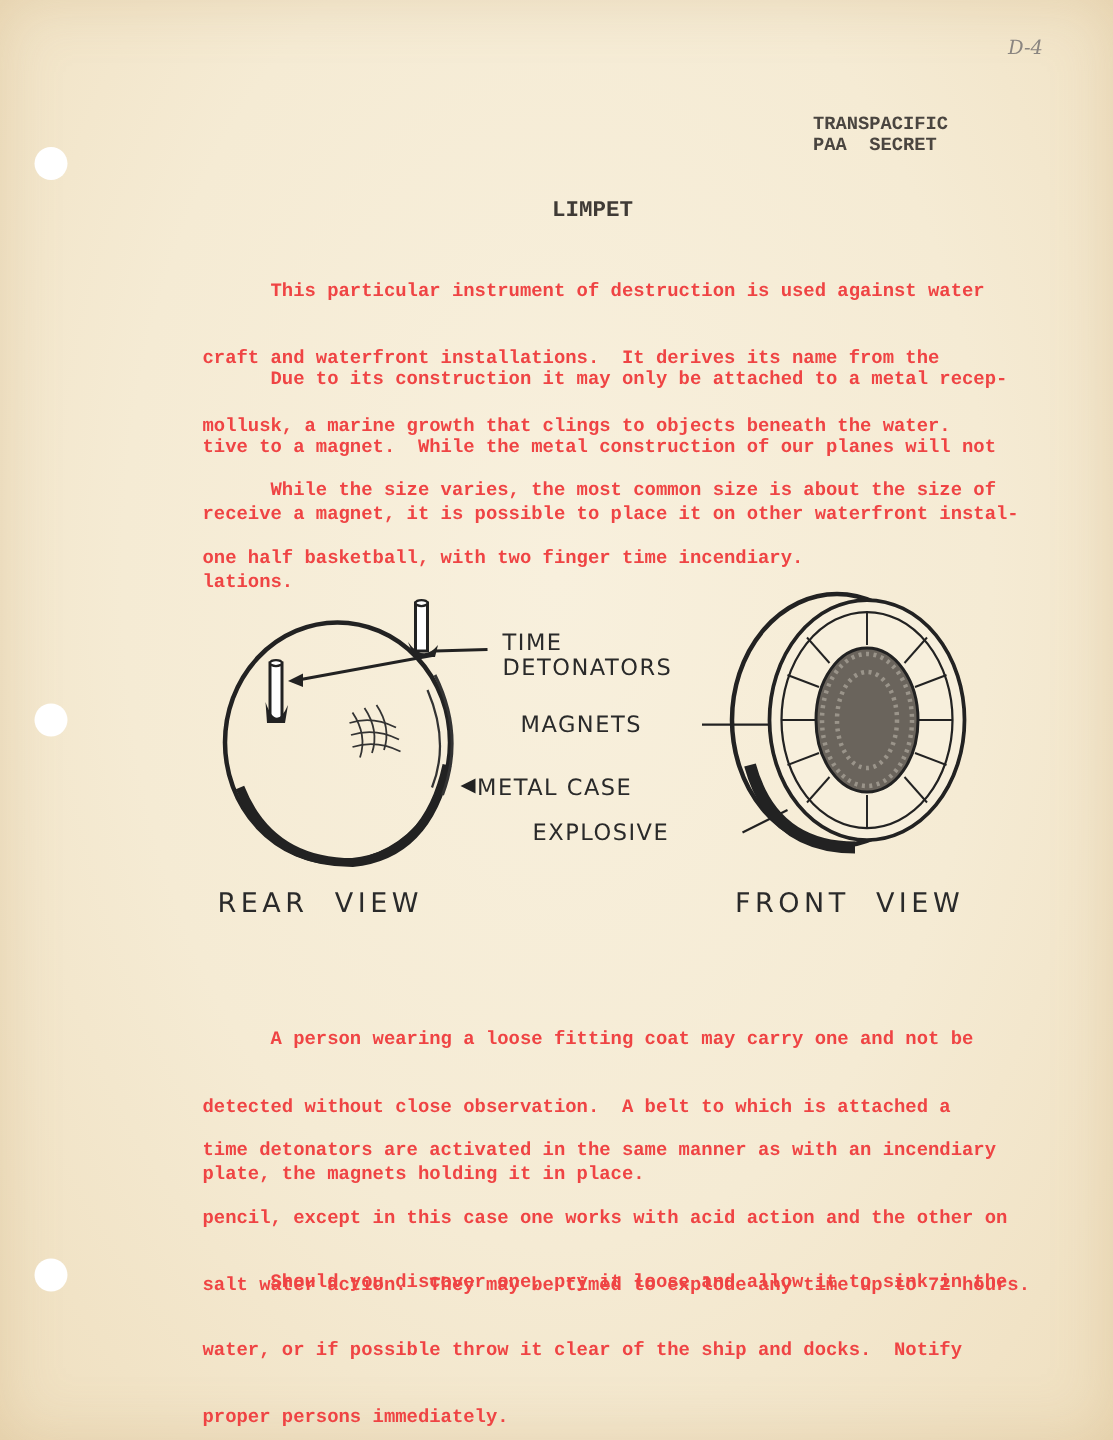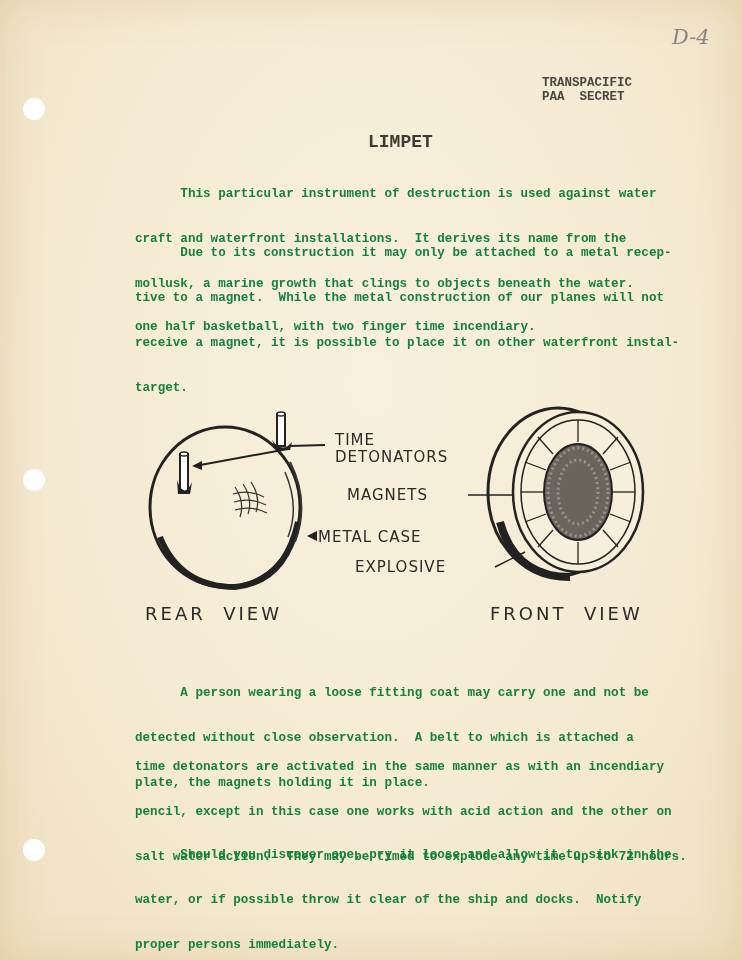--- a/index.html
+++ b/index.html
@@ -5,25 +5,25 @@
   html, body { margin:0; padding:0; }
   body {
     width:742px; height:960px; position:relative; overflow:hidden;
     background: radial-gradient(ellipse at 50% 40%, #f8f0dd 0%, #f5ebd4 55%, #efdfbf 100%);
     font-family: "Liberation Mono", "DejaVu Sans Mono", monospace;
     color:#3a3530;
   }
   .edge-shade { position:absolute; inset:0; pointer-events:none;
     box-shadow: inset 0 0 40px rgba(190,150,90,0.25); }
   .punch-hole { position:absolute; width:22px; height:22px; border-radius:50%; background:#ffffff; left:23px; }
-  .handnote { position:absolute; left:672px; top:25px; font-family:"DejaVu Serif", serif; font-style:italic; font-size:21px; color:#8a8580; }
+  .handnote { position:absolute; left:672px; top:25px; font-family:"DejaVu Serif", serif; font-style:italic; font-size:13px; color:#8a8580; }
   .header-block { position:absolute; left:542px; top:76px; font-size:12.5px; line-height:14px; font-weight:bold; color:#4a4540; }
-  .doc-title { position:absolute; left:368px; top:132px; font-size:18px; font-weight:bold; color:#3f3a35; }
-  .para { position:absolute; left:135px; width:540px; font-size:12.6px; line-height:15px; font-weight:bold; white-space:pre; color:#15803d; }
-  .diagram { position:absolute; left:140px; top:402px; width:540px; height:235px; }
+  .doc-title { position:absolute; left:368px; top:132px; font-size:15px; font-weight:bold; color:#3f3a35; }
+  .para { position:absolute; left:135px; width:540px; font-size:12.6px; line-height:15px; font-weight:bold; white-space:pre; color:#ef4444; }
+  .diagram { position:absolute; left:140px; top:390px; width:540px; height:235px; }
   .diagram svg { width:100%; height:100%; }
   .lbl { font-family:"DejaVu Sans", sans-serif; font-size:15px; fill:#2a2a2a; letter-spacing:1px; }
   .view-lbl { font-family:"DejaVu Sans", sans-serif; font-size:18px; fill:#2a2a2a; letter-spacing:3px; }
 </style>
 </head>
 <body>
 
 <div class="edge-shade"></div>
 
 <div class="punch-hole" style="top:98px"></div>
@@ -42,24 +42,25 @@
 <div class="para" style="top:157px">
   <div>      This particular instrument of destruction is used against water</div>
   <div>craft and waterfront installations.  It derives its name from the</div>
   <div>mollusk, a marine growth that clings to objects beneath the water.</div>
 </div>
 
 <div class="para" style="top:216px">
   <div>      Due to its construction it may only be attached to a metal recep-</div>
   <div>tive to a magnet.  While the metal construction of our planes will not</div>
   <div>receive a magnet, it is possible to place it on other waterfront instal-</div>
-  <div>target.</div>
+  <div>lations.</div>
 </div>
 
 <div class="para" style="top:290px">
+  <div>      While the size varies, the most common size is about the size of</div>
   <div>one half basketball, with two finger time incendiary.</div>
 </div>
 
 <div class="diagram">
   <svg viewBox="0 0 540 235" xmlns="http://www.w3.org/2000/svg">
 
     <g>
       <ellipse cx="85" cy="105" rx="75" ry="80" fill="none" stroke="#222" stroke-width="3"></ellipse>
       <path d="M20 135 Q40 185 95 185 Q145 180 158 120" fill="none" stroke="#222" stroke-width="6"></path>
       <path d="M150 60 Q170 100 155 140" fill="none" stroke="#333" stroke-width="2"></path>

